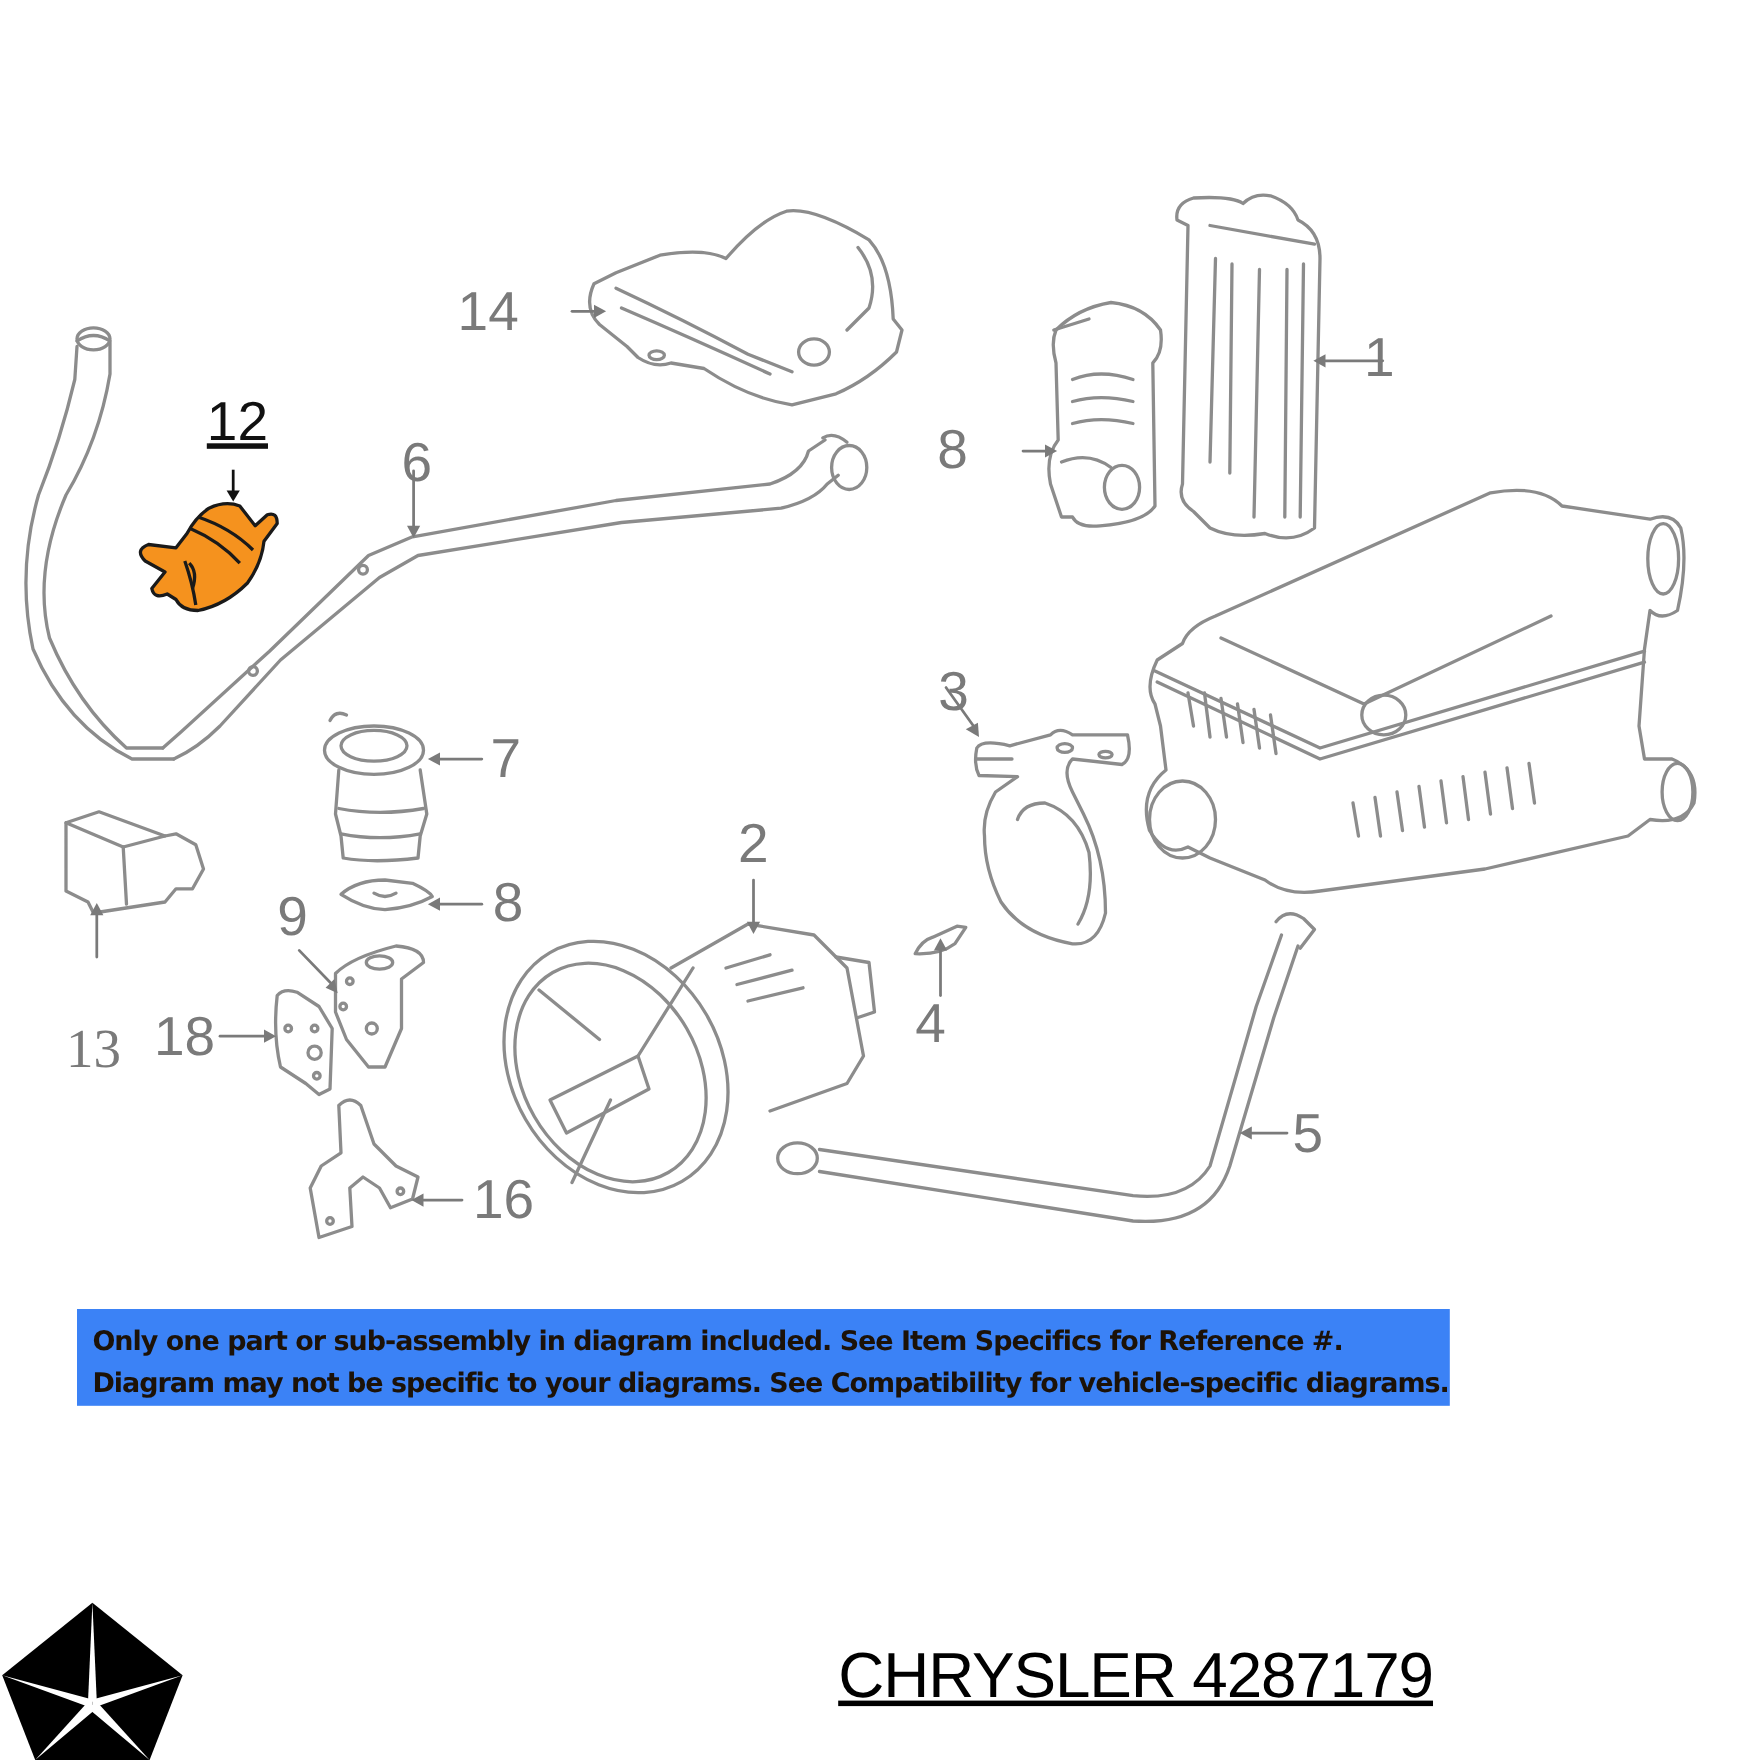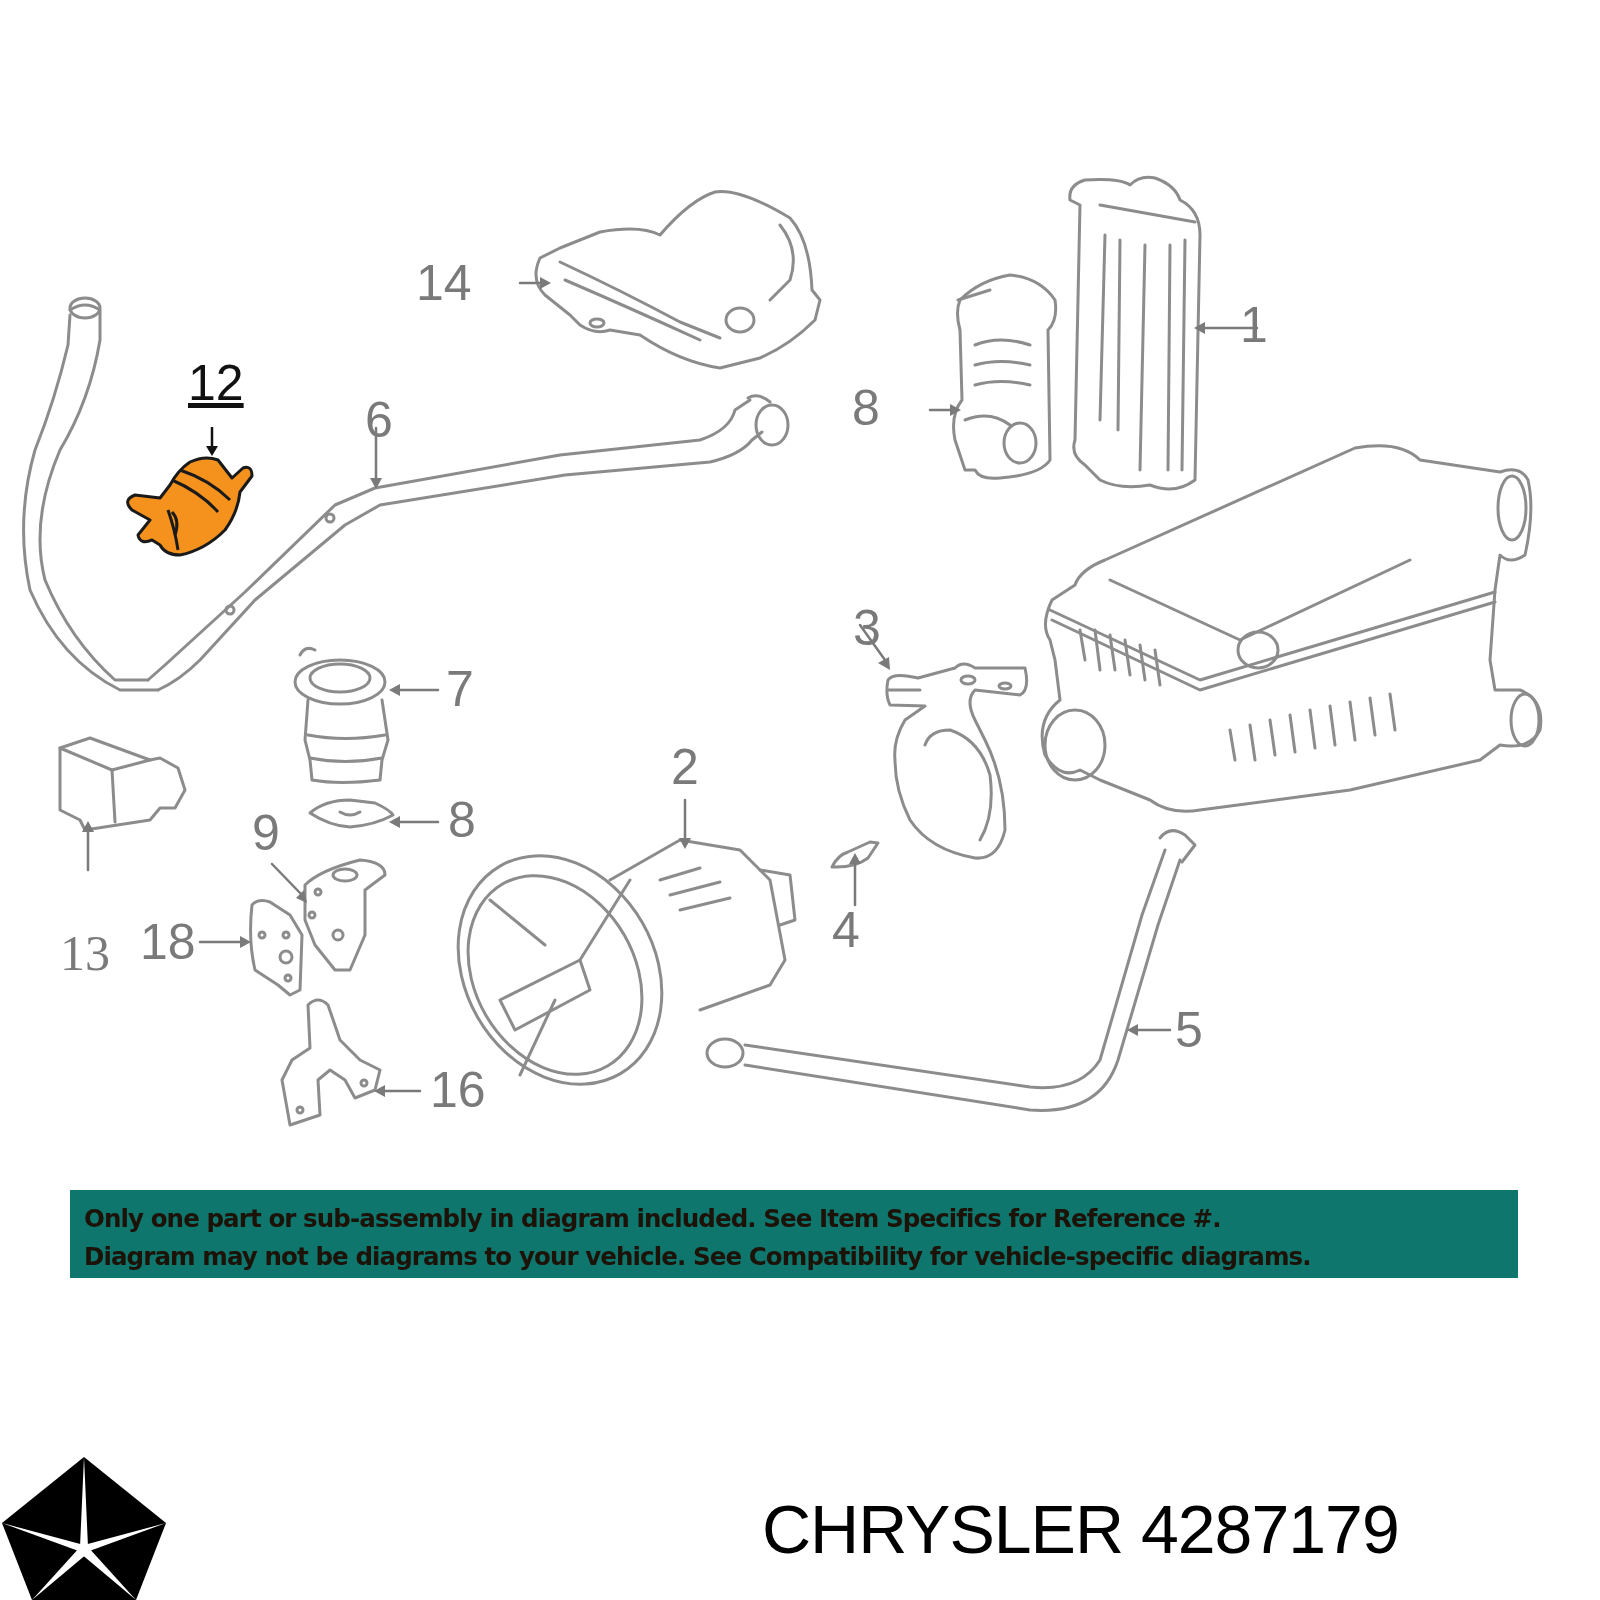--- a/index.html
+++ b/index.html
@@ -1,22 +1,22 @@
 <!DOCTYPE html>
 <html><head>
 <meta charset="utf-8">
 <style>
   html, body { margin: 0; padding: 0; background: #ffffff; }
   body { width: 1600px; height: 1600px; position: relative; overflow: hidden; font-family: "Liberation Sans", sans-serif; }
   #diagram { position: absolute; left: 0; top: 0; width: 1600px; height: 1600px; }
   .callout { position: absolute; font-family: "Liberation Sans", sans-serif; font-size: 50px; line-height: 1; color: #7a7a7a; }
   .callout.highlight { color: #111111; }
-  #banner { position: absolute; left: 70px; top: 1190px; width: 1448px; height: 88px; background: #0f766e; box-sizing: border-box; padding: 10px 0 0 14px; }
+  #banner { position: absolute; left: 70px; top: 1190px; width: 1248px; height: 88px; background: #3b82f6; box-sizing: border-box; padding: 10px 0 0 14px; }
   .banner-line { font-family: "DejaVu Sans", sans-serif; font-weight: bold; font-size: 24.5px; color: #1c1208; letter-spacing: -0.9px; line-height: 38px; white-space: nowrap; }
-  #brand-text { position: absolute; left: 762px; top: 1490px; font-family: "Liberation Sans", sans-serif; font-size: 68px; color: #000; letter-spacing: -1px; white-space: nowrap; }
+  #brand-text { position: absolute; left: 762px; top: 1490px; font-family: "Liberation Sans", sans-serif; font-size: 58px; color: #000; letter-spacing: -1px; white-space: nowrap; text-decoration: underline; }
   #logo { position: absolute; left: 0px; top: 1455px; width: 170px; height: 145px; }
 </style>
 </head>
 <body>
 
 <svg id="diagram" viewBox="0 0 1600 1600" xmlns="http://www.w3.org/2000/svg">
   <g fill="none" stroke="#8c8c8c" stroke-width="3" stroke-linejoin="round" stroke-linecap="round">
 
     <g>
       <path d="M540 258 L560 248 L600 232 Q640 225 660 235 Q690 200 715 192 Q740 188 790 218 Q810 240 812 290 L820 300 L815 320 Q790 345 760 358 L720 368 Q680 362 640 335 L610 330 Q595 335 580 325 L570 315 L545 295 Q530 280 540 258 Z"></path>
@@ -198,21 +198,21 @@
 <div class="callout" style="left:448px;top:795px;">8</div>
 <div class="callout" style="left:252px;top:808px;">9</div>
 <div class="callout" style="left:60px;top:928px;font-family:Liberation Serif, serif;">13</div>
 <div class="callout" style="left:832px;top:905px;">4</div>
 <div class="callout" style="left:140px;top:917px;">18</div>
 <div class="callout" style="left:1175px;top:1005px;">5</div>
 <div class="callout" style="left:430px;top:1065px;">16</div>
 
 <div id="banner">
   <div class="banner-line">Only one part or sub-assembly in diagram included. See Item Specifics for Reference #.</div>
-  <div class="banner-line">Diagram may not be diagrams to your vehicle. See Compatibility for vehicle-specific diagrams.</div>
+  <div class="banner-line">Diagram may not be specific to your diagrams. See Compatibility for vehicle-specific diagrams.</div>
 </div>
 
 <svg id="logo" viewBox="0 0 170 145" xmlns="http://www.w3.org/2000/svg">
   <polygon points="84,2 2,68 32,145 136,145 166,68" fill="#000"></polygon>
   <g fill="#fff">
     <polygon points="84,2 80,92 88,92"></polygon>
     <polygon points="2,68 84,90 84,98"></polygon>
     <polygon points="166,68 84,90 84,98"></polygon>
     <polygon points="32,145 80,92 88,98"></polygon>
     <polygon points="136,145 88,92 80,98"></polygon>

